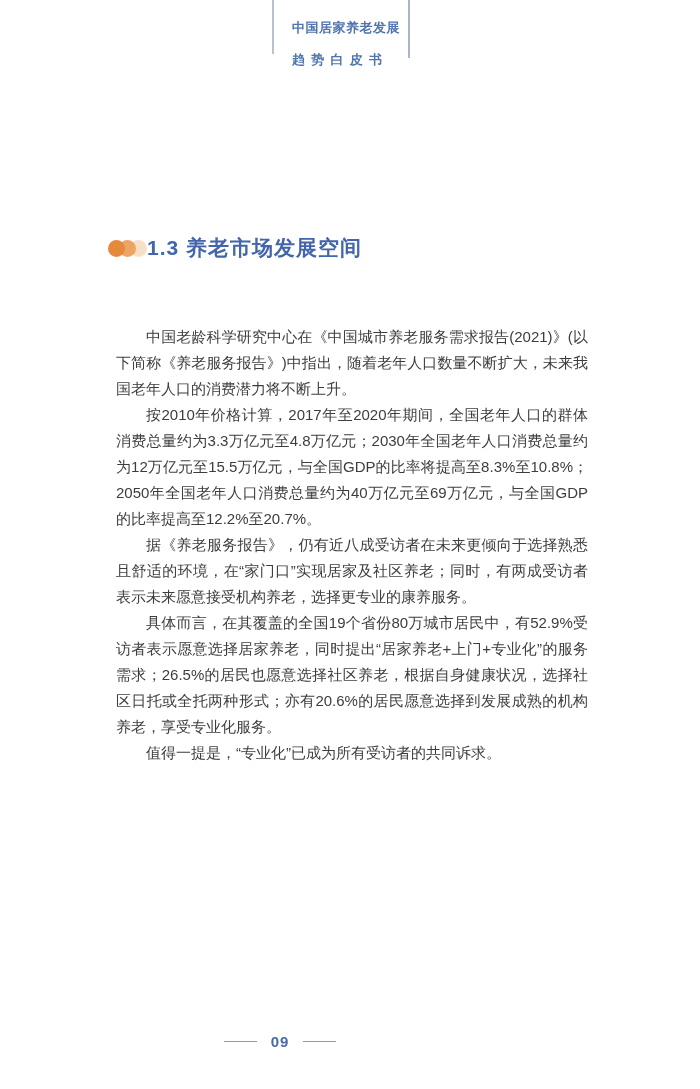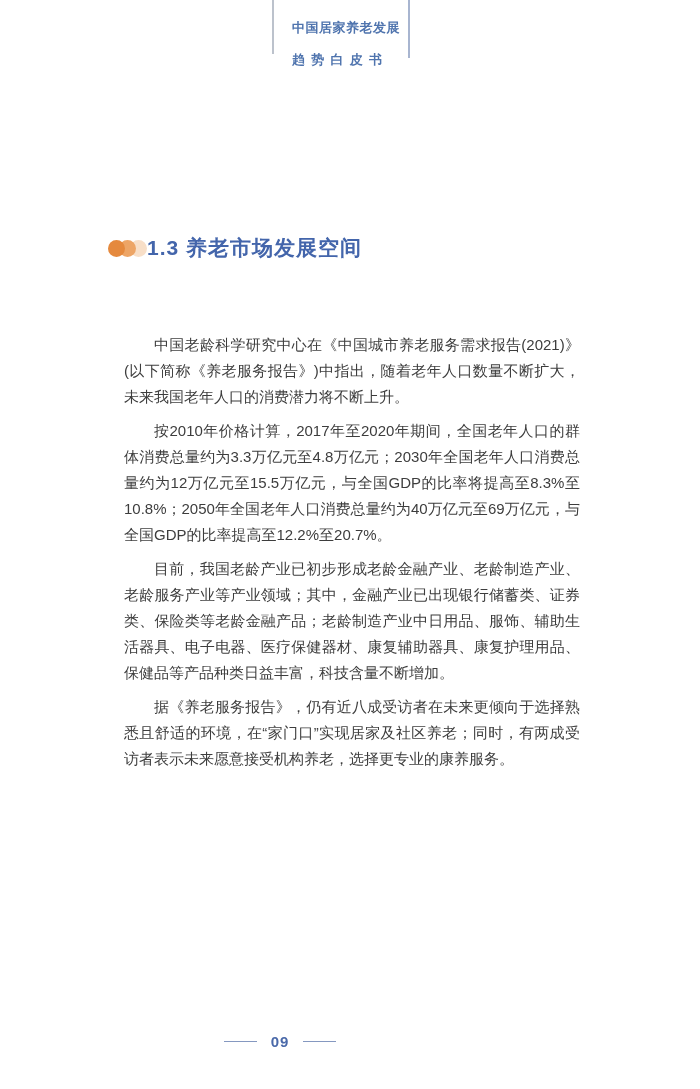--- a/index.html
+++ b/index.html
@@ -58,21 +58,21 @@
   }
 
   
   .body-text {
     position: absolute; top: 324px; left: 116px; width: 472px;
     color: #3d3d3d;
     font-size: 15px;
     line-height: 26px;
     text-align: justify;
   }
-  .body-text p { margin: 8px; text-indent: 2em; }
+  .body-text p { margin: 0; text-indent: 2em; }
 
   
   .page-footer {
     position: absolute; top: 1033px; left: 0; width: 560px;
     display: flex; align-items: center; justify-content: center;
   }
   .footer-dash {
     width: 33px; height: 1px; background: #8598c0;
   }
   .page-number {
@@ -100,21 +100,22 @@
     <span class="circle c1"></span>
     <span class="circle c2"></span>
     <span class="circle c3"></span>
   </div>
   <div class="section-title">1.3 养老市场发展空间</div>
 </div>
 
 <div class="body-text">
   <p>中国老龄科学研究中心在《中国城市养老服务需求报告(2021)》(以下简称《养老服务报告》)中指出，随着老年人口数量不断扩大，未来我国老年人口的消费潜力将不断上升。</p>
   <p>按2010年价格计算，2017年至2020年期间，全国老年人口的群体消费总量约为3.3万亿元至4.8万亿元；2030年全国老年人口消费总量约为12万亿元至15.5万亿元，与全国GDP的比率将提高至8.3%至10.8%；2050年全国老年人口消费总量约为40万亿元至69万亿元，与全国GDP的比率提高至12.2%至20.7%。</p>
-  <p>目前，我国老龄产业已初步形成老龄金融产业、老龄制造产业、老龄服务产业等产业领域；其中，金融产业已出现银行储蓄类、证券类、保险类等老龄金融产品；老龄制造产业中日用品、服饰、辅助生活器具、电子电器、医疗保健器材、康复辅助器具、康复护理用品、保健品等产品种类日益丰富，科技含量不断增加。</p>
   <p>据《养老服务报告》，仍有近八成受访者在未来更倾向于选择熟悉且舒适的环境，在“家门口”实现居家及社区养老；同时，有两成受访者表示未来愿意接受机构养老，选择更专业的康养服务。</p>
+  <p>具体而言，在其覆盖的全国19个省份80万城市居民中，有52.9%受访者表示愿意选择居家养老，同时提出“居家养老+上门+专业化”的服务需求；26.5%的居民也愿意选择社区养老，根据自身健康状况，选择社区日托或全托两种形式；亦有20.6%的居民愿意选择到发展成熟的机构养老，享受专业化服务。</p>
+  <p>值得一提是，“专业化”已成为所有受访者的共同诉求。</p>
 </div>
 
 <div class="page-footer">
   <span class="footer-dash"></span>
   <span class="page-number">09</span>
   <span class="footer-dash"></span>
 </div>
 
 </body></html>

